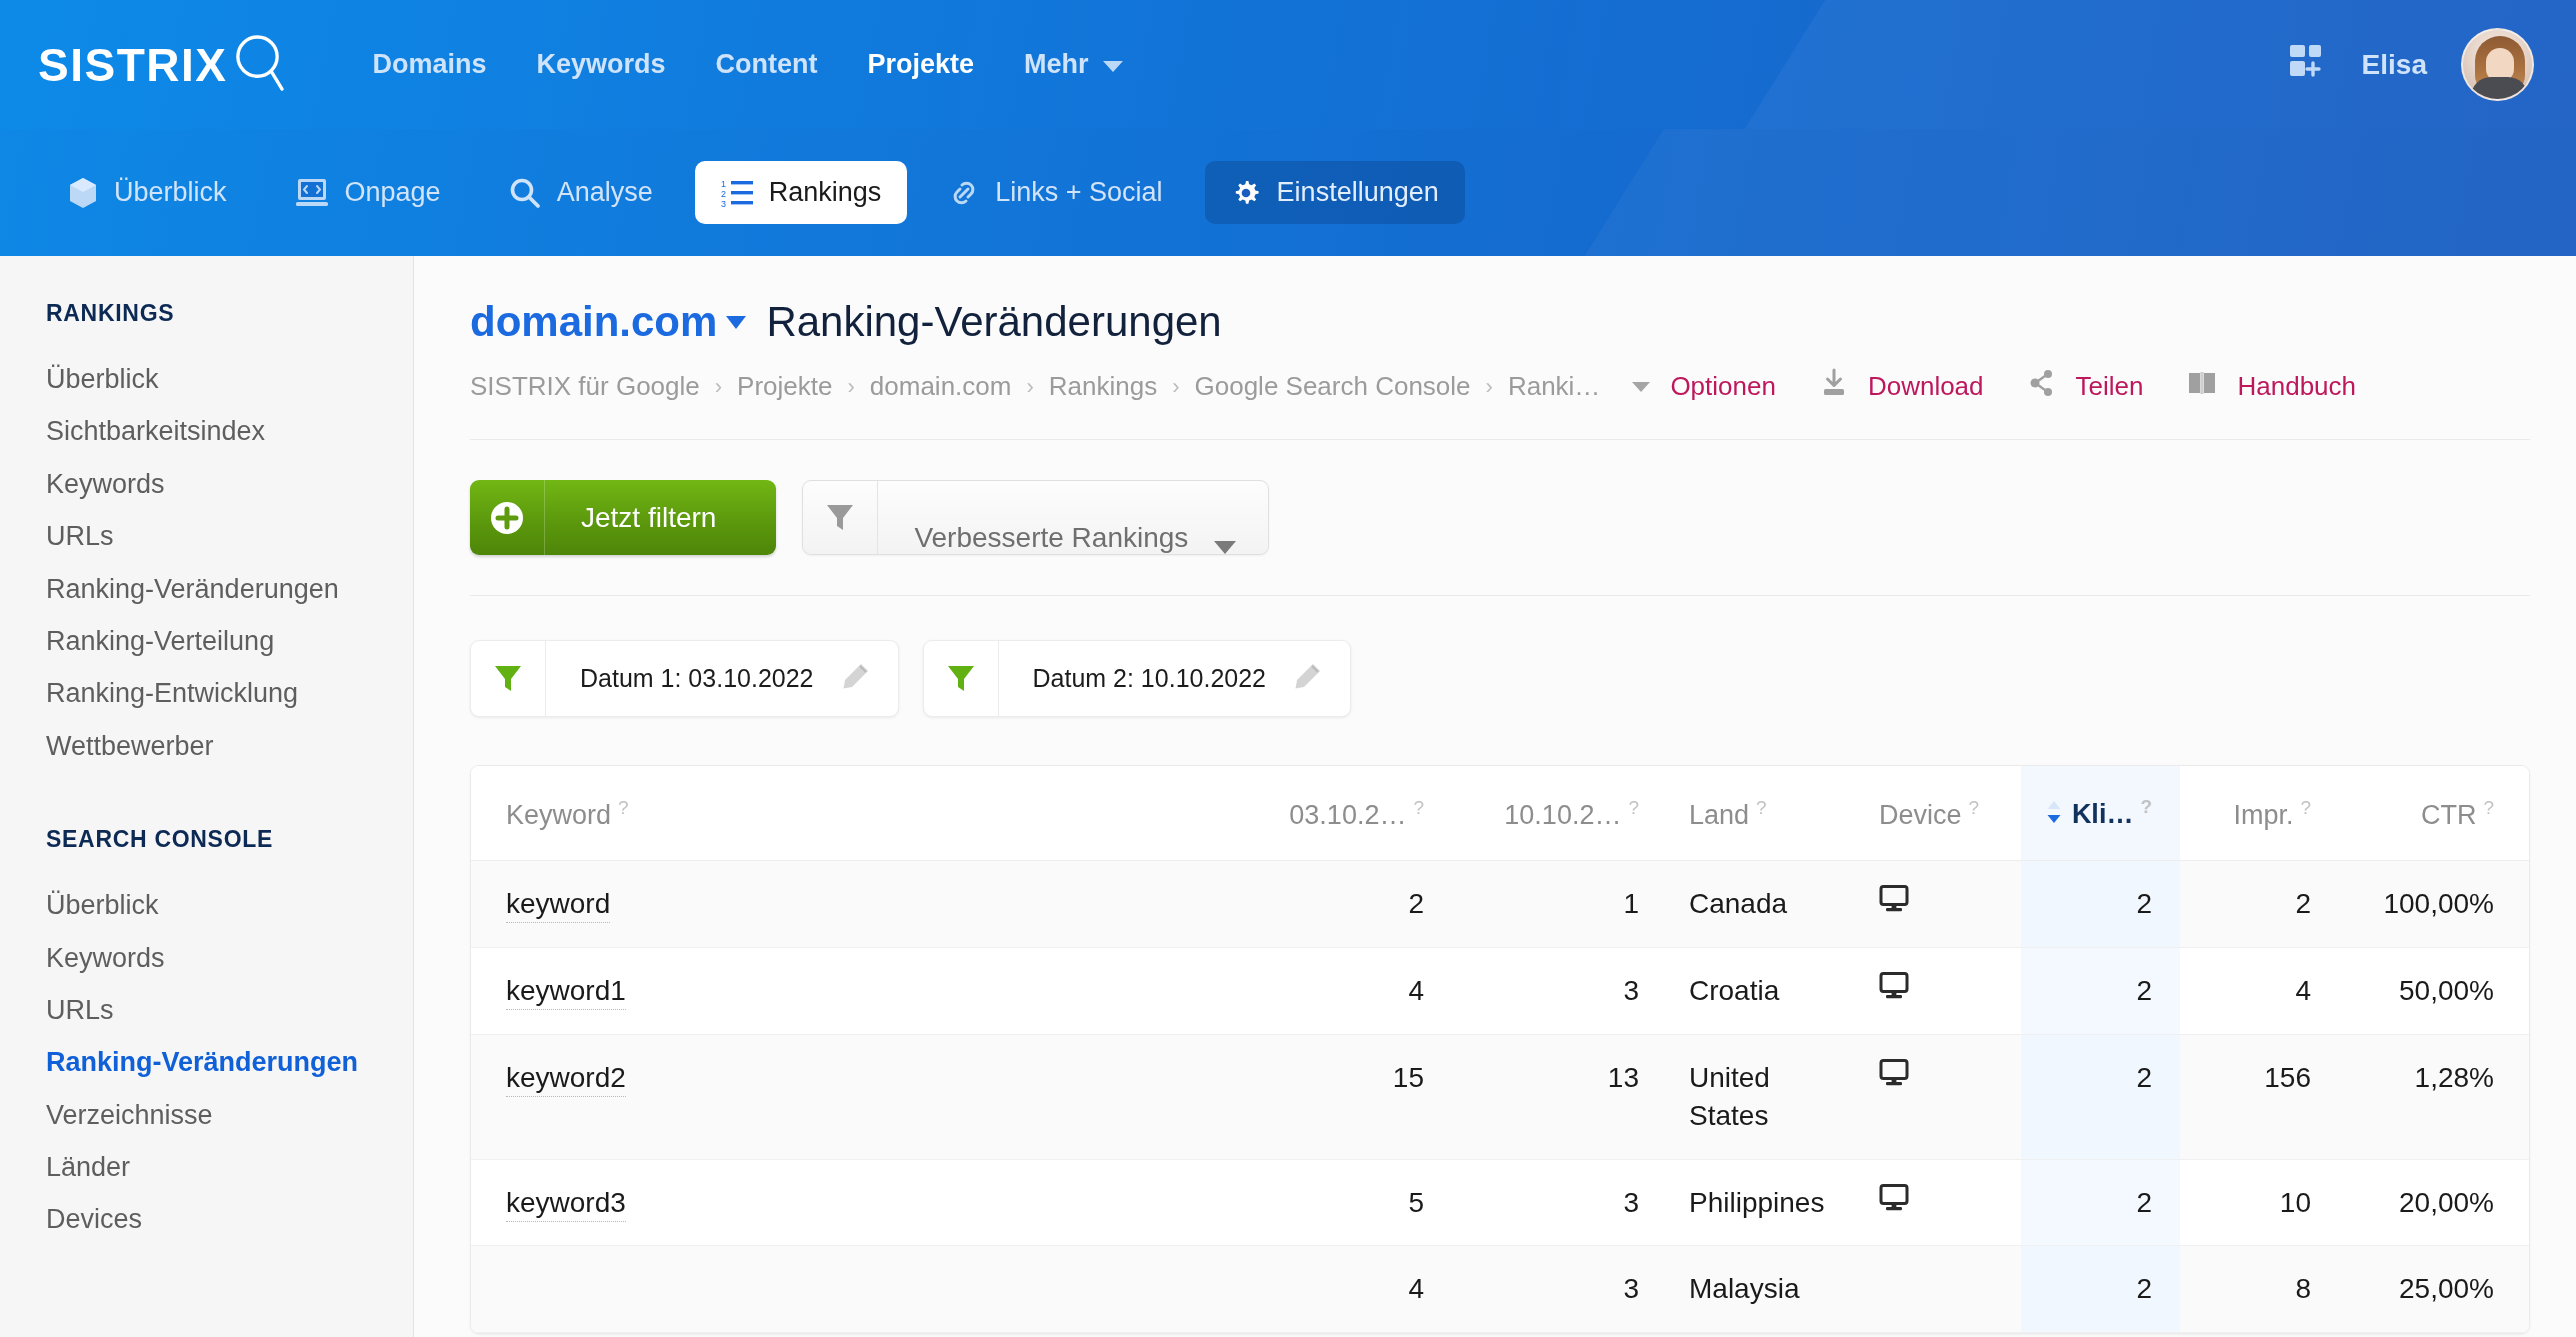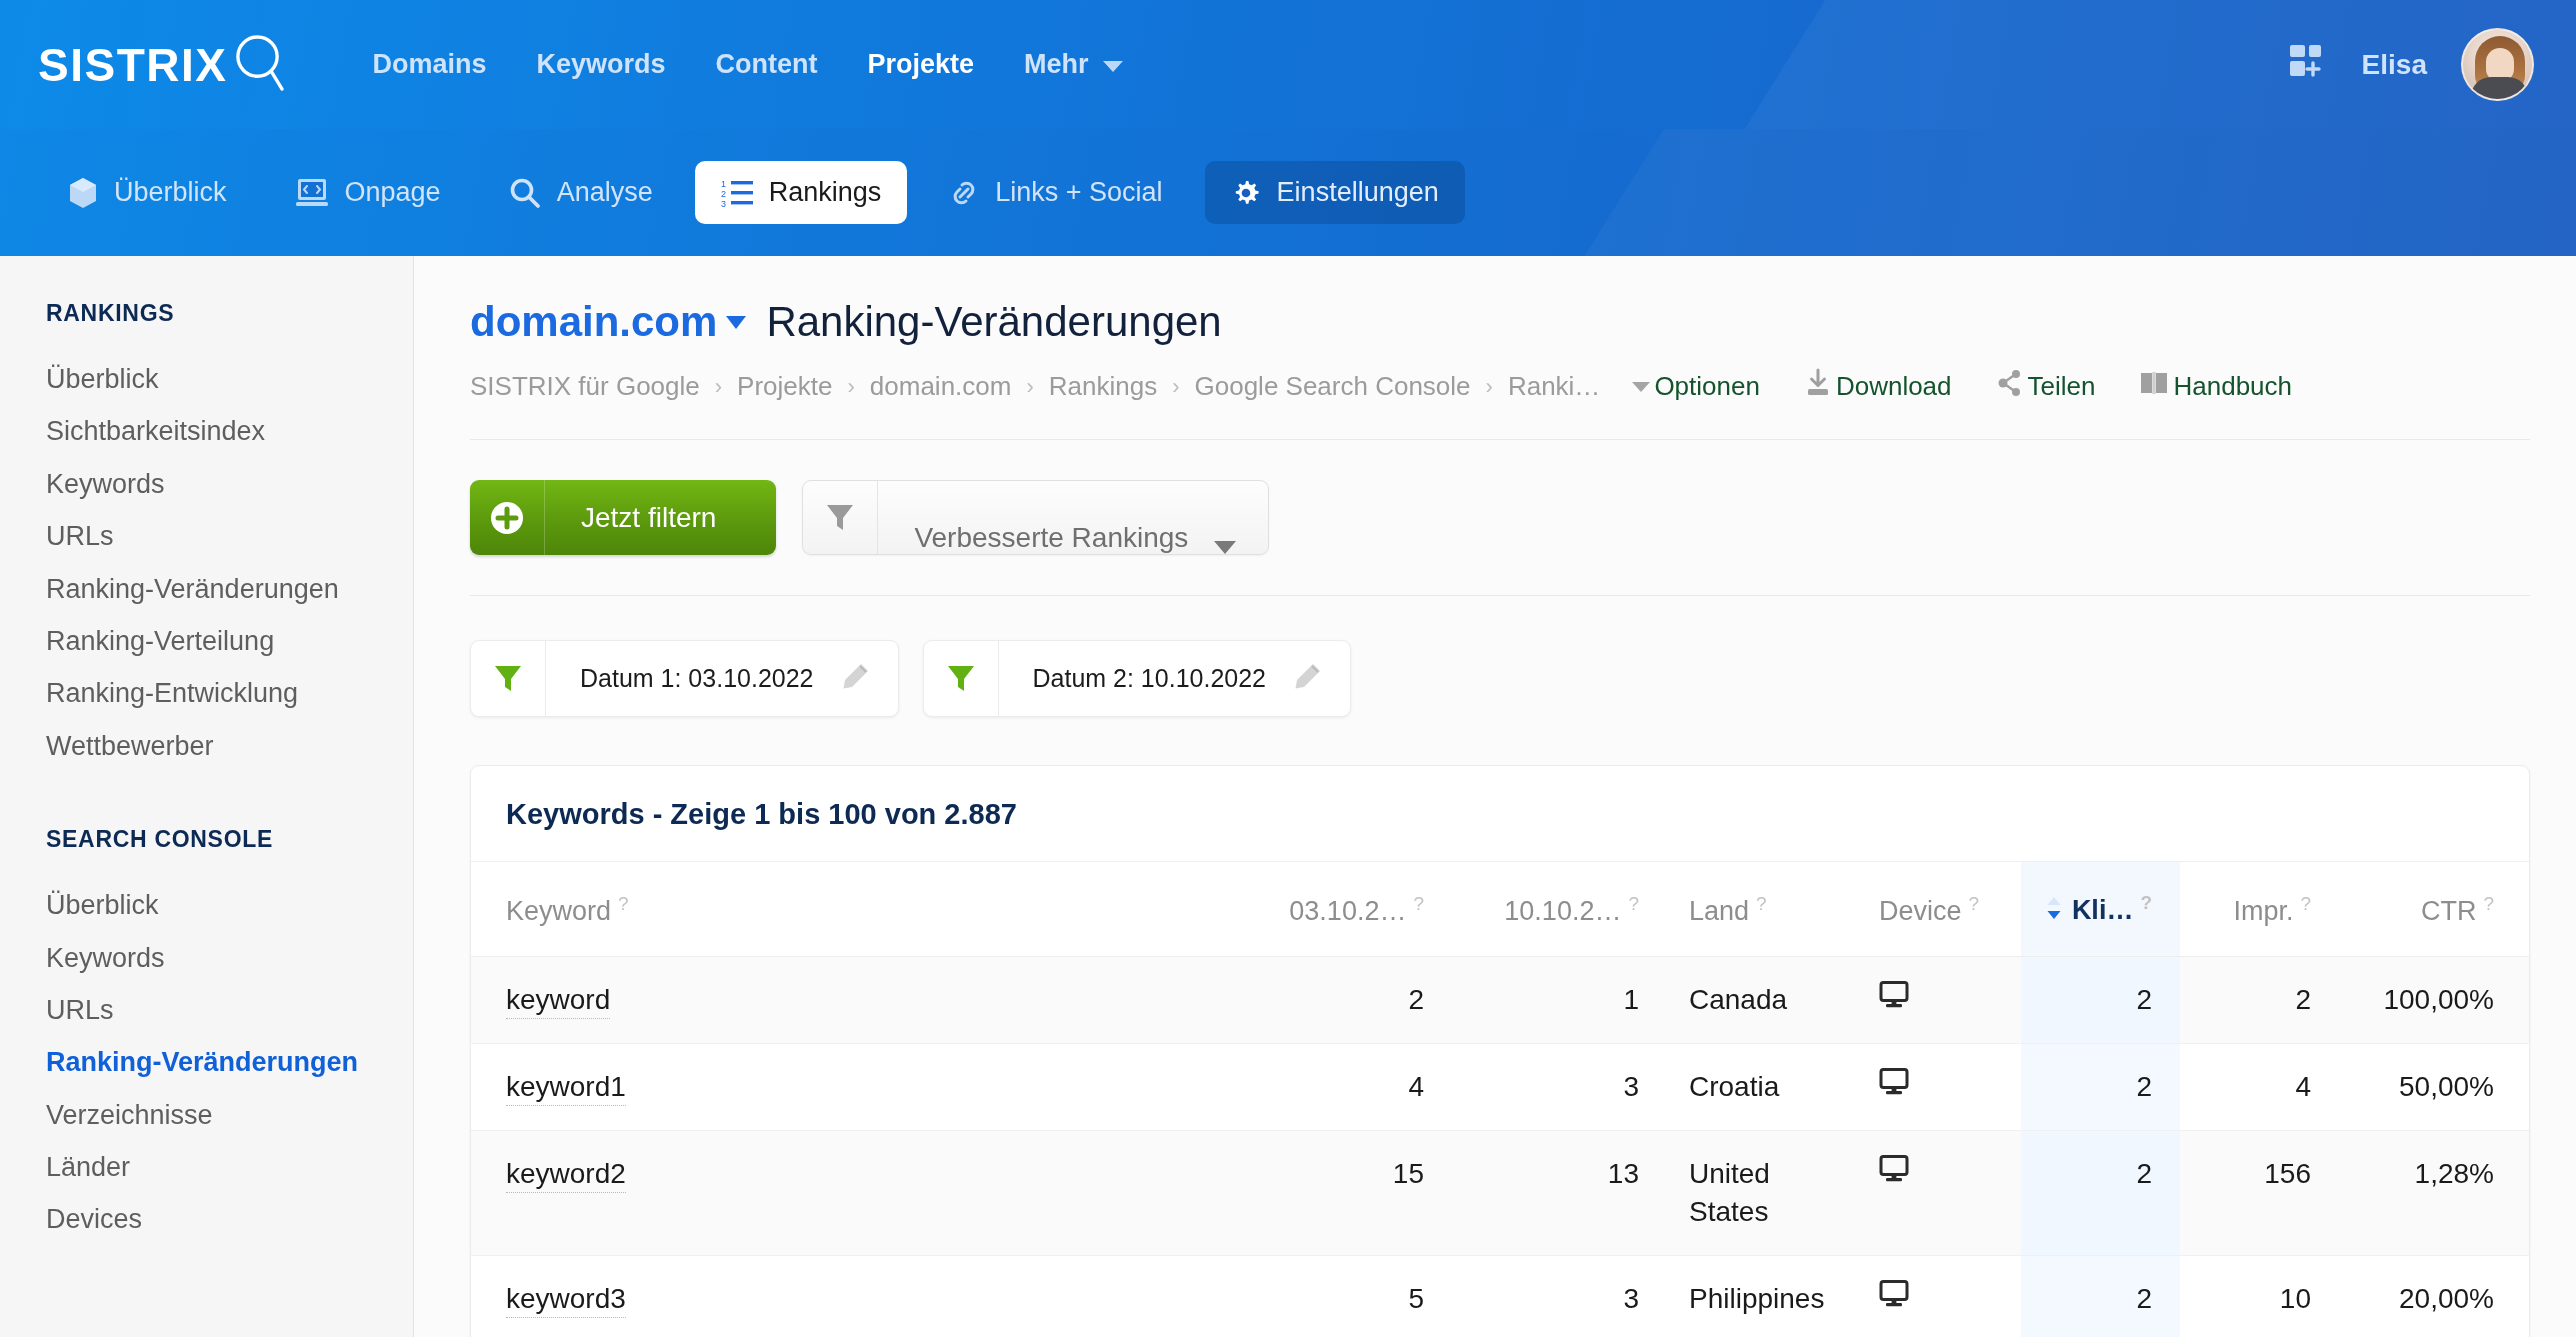--- a/index.html
+++ b/index.html
@@ -142,22 +142,22 @@
   .page-title { color: #12213c; font-size: 42px; font-weight: 400; }
 
   .crumbrow {
     display: flex; align-items: center; gap: 0;
     margin-top: 22px; color: #9b9b9b; font-size: 26px; flex-wrap: nowrap;
   }
   .crumb { white-space: nowrap; }
   .crumb-sep { margin: 0 15px; color: #bcbcbc; font-size: 22px; }
   .crumb-actions { display:flex; align-items:center; gap: 0; margin-left: 32px; }
   .crumb-action {
-    display:flex; align-items:center; gap: 4px;
-    color:#14532d; font-size:26px; margin-left: 44px; white-space: nowrap;
+    display:flex; align-items:center; gap: 20px;
+    color:#be185d; font-size:26px; margin-left: 44px; white-space: nowrap;
   }
   .crumb-action:first-child { margin-left: 0; }
   .tiny-caret {
     width:0;height:0;
     border-left: 9px solid transparent;
     border-right: 9px solid transparent;
     border-top: 10px solid #a5a5a5;
   }
 
   .hr { height:1px; background:#e9e9e9; margin-top: 34px; }
@@ -519,21 +519,20 @@
         <span class="pencil">
           <svg width="30" height="30" viewBox="0 0 30 30">
               <path d="M21 2 l7 7 -16 16 -8.5 1.5 1.5-8.5 Z" fill="#d4d4d4"></path>
               <path d="M20 4 l6 6" stroke="#b9b9b9" stroke-width="2"></path>
             </svg>
         </span>
       </div>
     </div>
 
     <div class="card">
-      <div class="card-title">Keywords - Zeige 1 bis 100 von 2.887</div>
 
       <table>
         <colgroup>
           <col class="w-keyword">
             <col class="w-d1">
             <col class="w-d2">
             <col class="w-land">
           <col class="w-device">
             <col class="w-clicks">
             <col class="w-impr">

